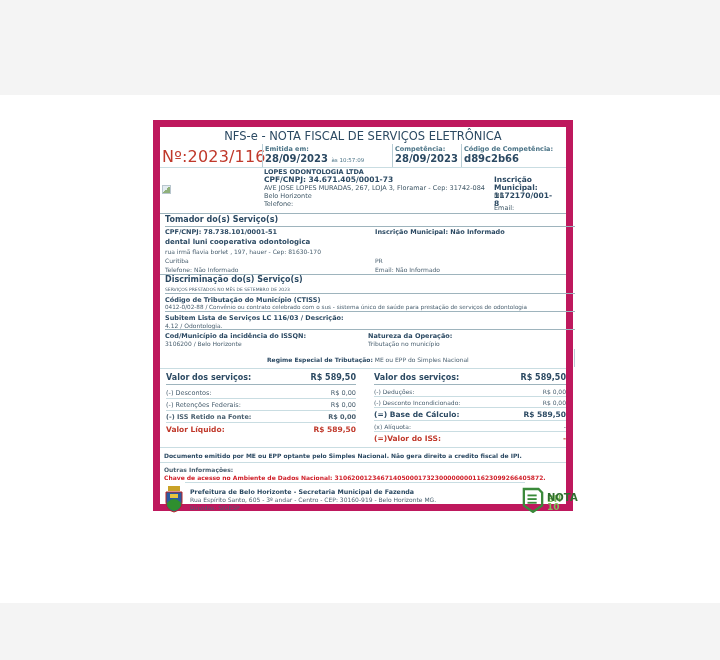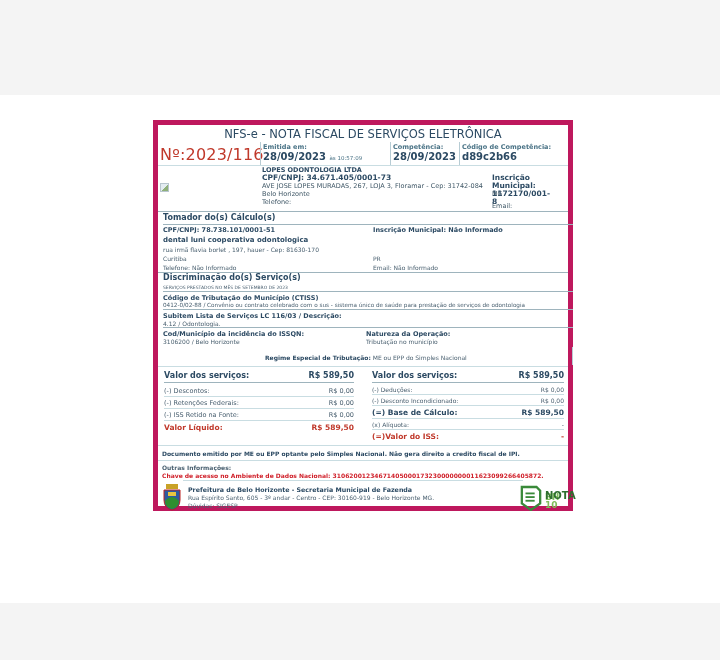--- a/index.html
+++ b/index.html
@@ -1,21 +1,21 @@
 <!DOCTYPE html>
 <html><head>
 <meta charset="utf-8">
 <style>
   * { box-sizing: border-box; margin: 0; padding: 0; }
   html, body { width: 720px; height: 660px; background: #ffffff; overflow: hidden; }
   body { font-family: "DejaVu Sans", sans-serif; color: #333; position: relative; }
   .band-top { position: absolute; left: 0; top: 0; width: 720px; height: 95px; background: #f4f4f4; }
   .band-bottom { position: absolute; left: 0; top: 603px; width: 720px; height: 57px; background: #f4f4f4; }
 
-  .doc { position: absolute; left: 153px; top: 120px; width: 420px; height: 391px; border: 5px solid #be185d; background: #fff; }
+  .doc { position: absolute; left: 153px; top: 120px; width: 420px; height: 391px; border: 7px solid #be185d; background: #fff; }
   .hdr-title { position: absolute; left: 0; top: 2px; width: 100%; text-align: center; font-size: 11.5px; color: #2c4a63; }
   .numero { position: absolute; left: 2px; top: 20px; font-size: 16px; color: #c0392b; letter-spacing: 0.2px; }
   .meta { position: absolute; top: 18px; font-size: 6.5px; color: #4a7386; font-weight: bold; }
   .meta .val { display: block; font-size: 10px; color: #2c4a63; font-weight: bold; margin-top: 0px; }
   .meta .val small { font-size: 5.5px; font-weight: normal; color: #4a7386; }
   .vline { position: absolute; width: 1px; background: #b7ccd4; }
   .hline { position: absolute; height: 1px; background: #9eb4bd; }
   .hline.thin { background: #c9dde2; }
 
   .prest { position: absolute; left: 104px; top: 41px; font-size: 6.5px; color: #3f5766; line-height: 8px; }
@@ -70,21 +70,21 @@
   <div class="broken-img"></div>
   <div class="prest">
     <div class="b">LOPES ODONTOLOGIA LTDA</div>
     <div class="b big" style="position:relative;"><span>CPF/CNPJ: 34.671.405/0001-73</span><span class="col2" style="top:0;">Inscrição Municipal: 1172170/001-8</span></div>
     <div>AVE JOSE LOPES MURADAS, 267, LOJA 3, Floramar - Cep: 31742-084</div>
     <div style="position:relative;"><span>Belo Horizonte</span><span class="col2" style="top:0;">MG</span></div>
     <div style="position:relative;"><span>Telefone:</span><span class="col2" style="top:4px;">Email:</span></div>
   </div>
   <div class="hline" style="left:0; top:86px; width:100%;"></div>
 
-  <div class="sec-title" style="top:88px;">Tomador do(s) Cálculo(s)</div>
+  <div class="sec-title" style="top:88px;">Tomador do(s) Serviço(s)</div>
   <div class="hline" style="left:5px; top:99px; width:410px;"></div>
   <div class="txt b" style="left:5px; top:101px;">CPF/CNPJ: 78.738.101/0001-51</div>
   <div class="txt b" style="left:215px; top:101px;">Inscrição Municipal: Não Informado</div>
   <div class="txt bb" style="left:5px; top:111px;">dental luni cooperativa odontologica</div>
   <div class="txt" style="left:5px; top:121px;">rua irmã flavia borlet , 197, hauer - Cep: 81630-170</div>
   <div class="txt" style="left:5px; top:130px;">Curitiba</div>
   <div class="txt" style="left:215px; top:130px;">PR</div>
   <div class="txt" style="left:5px; top:139px;">Telefone: Não Informado</div>
   <div class="txt" style="left:215px; top:139px;">Email: Não Informado</div>
   <div class="hline" style="left:0; top:147px; width:100%;"></div>
@@ -114,21 +114,21 @@
   <div class="vrow" style="left:6px; top:262px; width:190px;">
       <span>(-) Descontos:</span>
       <span>R$ 0,00</span>
     </div>
   <div class="rowline" style="left:6px; top:271px; width:190px;"></div>
   <div class="vrow" style="left:6px; top:274px; width:190px;">
       <span>(-) Retenções Federais:</span>
       <span>R$ 0,00</span>
     </div>
   <div class="rowline" style="left:6px; top:283px; width:190px;"></div>
-  <div class="vrow" style="left:6px; top:286px; width:190px;">
+  <div class="vrow" style="left:6px; top:286px; width:190px;font-weight:bold;">
       <span>(-) ISS Retido na Fonte:</span>
       <span>R$ 0,00</span>
     </div>
   <div class="rowline" style="left:6px; top:295px; width:190px;"></div>
   <div class="vrow red" style="left:6px; top:298px; width:190px;">
       <span>Valor Líquido:</span>
       <span>R$ 589,50</span>
     </div>
 
   <div class="vrow main" style="left:214px; top:246px; width:192px;">

